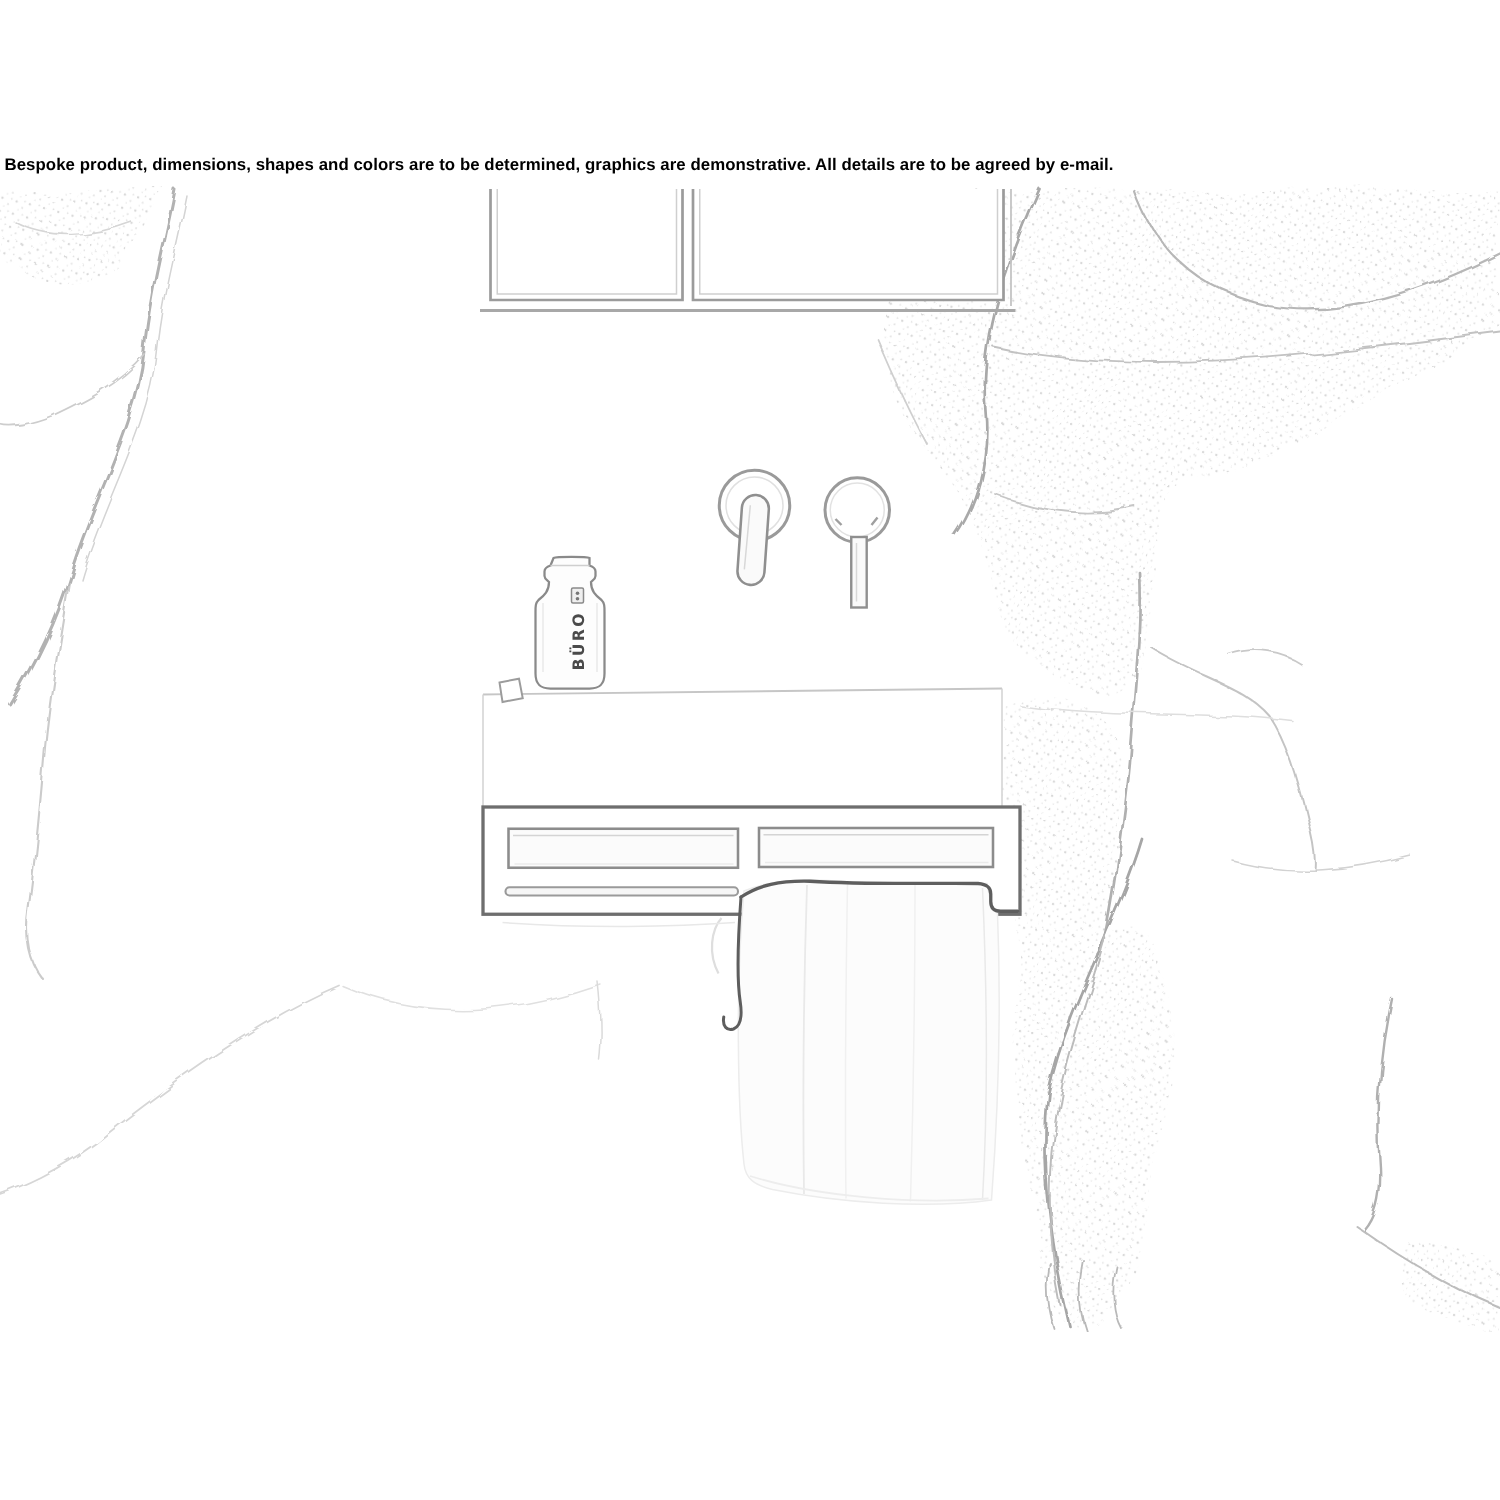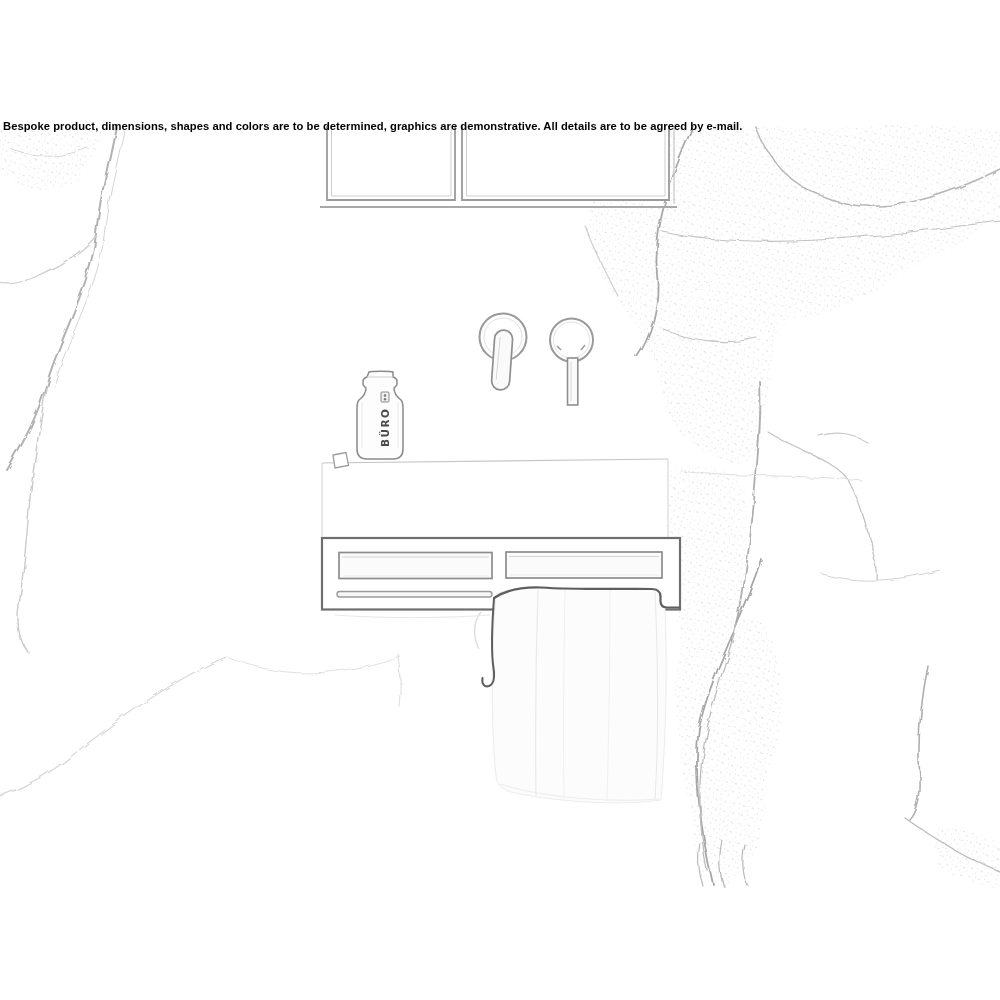--- a/index.html
+++ b/index.html
@@ -2,21 +2,21 @@
 <html><head>
 <meta charset="utf-8">
 <style>
   html,body{margin:0;padding:0;background:#ffffff;}
   #stage{
     position:relative;width:1000px;height:1000px;overflow:hidden;
     background:#ffffff;font-family:"Liberation Sans",sans-serif;
   }
   #sketch{position:absolute;left:0;top:0;}
   .disclaimer{
-    position:absolute;left:3px;top:120px;
+    position:absolute;left:3px;top:104px;
     font-size:11.2px;font-weight:bold;color:#000;
     white-space:nowrap;letter-spacing:0.05px;
     font-family:"Liberation Sans",sans-serif;
   }
 </style>
 </head>
 <body>
 
 <div id="stage">
 

